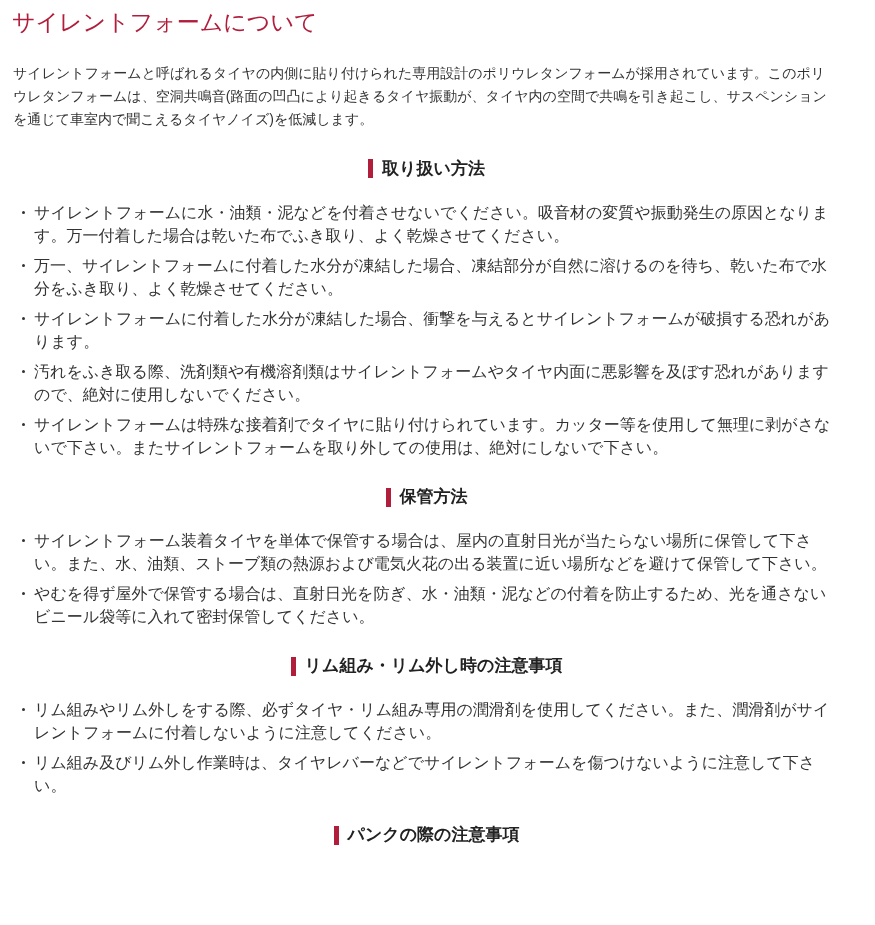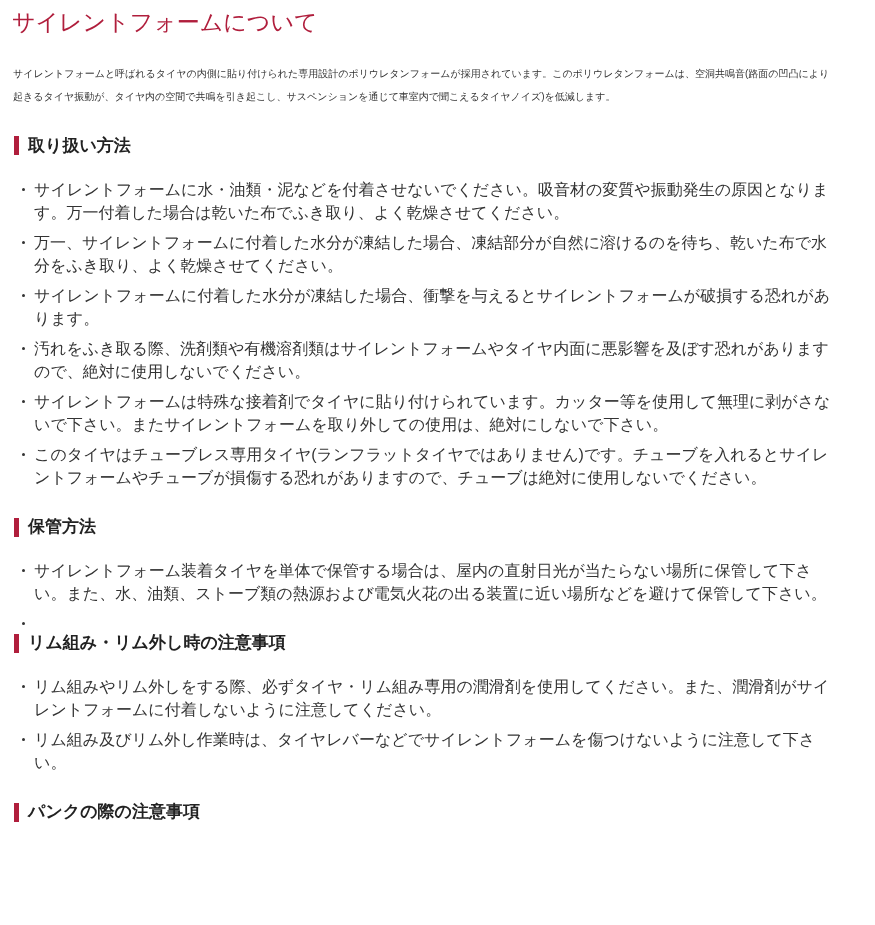--- a/index.html
+++ b/index.html
@@ -25,33 +25,34 @@
   }
   .page-title {
     margin: 2px 0 0 0;
     font-size: 23px;
     line-height: 1.3;
     font-weight: normal;
     color: var(--accent);
   }
   .intro {
     margin: 24px 0 0 1px;
-    font-size: 10px;
+    font-size: 14px;
     line-height: 23px;
     color: var(--body-text);
   }
   .section-heading {
     display: flex;
     align-items: center;
     gap: 9px;
     margin: 27px 0 21px 2px;
     font-size: 17px;
     line-height: 1.3;
     font-weight: bold;
     color: var(--heading-text);
+    justify-content: center;
   }
   .accent-bar {
     display: inline-block;
     width: 5px;
     height: 19px;
     background: var(--accent);
     flex: 0 0 auto;
   }
   ul.bullet-list {
     list-style: none;
@@ -90,32 +91,31 @@
     <h2 class="section-heading">
       <span class="accent-bar"></span>
       <span>取り扱い方法</span>
     </h2>
     <ul class="bullet-list">
       <li><span class="bullet-dot"></span><span>サイレントフォームに水・油類・泥などを付着させないでください。吸音材の変質や振動発生の原因となります。万一付着した場合は乾いた布でふき取り、よく乾燥させてください。</span></li>
       <li><span class="bullet-dot"></span><span>万一、サイレントフォームに付着した水分が凍結した場合、凍結部分が自然に溶けるのを待ち、乾いた布で水分をふき取り、よく乾燥させてください。</span></li>
       <li><span class="bullet-dot"></span><span>サイレントフォームに付着した水分が凍結した場合、衝撃を与えるとサイレントフォームが破損する恐れがあります。</span></li>
       <li><span class="bullet-dot"></span><span>汚れをふき取る際、洗剤類や有機溶剤類はサイレントフォームやタイヤ内面に悪影響を及ぼす恐れがありますので、絶対に使用しないでください。</span></li>
       <li><span class="bullet-dot"></span><span>サイレントフォームは特殊な接着剤でタイヤに貼り付けられています。カッター等を使用して無理に剥がさないで下さい。またサイレントフォームを取り外しての使用は、絶対にしないで下さい。</span></li>
-      <li><span class="bullet-dot"></span><span>このタイヤはチューブレス専用タイヤ(ランフラットタイヤではありません)です。チューブを入れるとサイレントフォームやチューブが損傷する恐れがありますので、チューブは絶対に使用しないでください。</span></li>
     </ul>
   </section>
 
   <section>
     <h2 class="section-heading">
       <span class="accent-bar"></span>
       <span>保管方法</span>
     </h2>
     <ul class="bullet-list">
       <li><span class="bullet-dot"></span><span>サイレントフォーム装着タイヤを単体で保管する場合は、屋内の直射日光が当たらない場所に保管して下さい。また、水、油類、ストーブ類の熱源および電気火花の出る装置に近い場所などを避けて保管して下さい。</span></li>
-      <li><span class="bullet-dot"></span></li>
+      <li><span class="bullet-dot"></span><span>やむを得ず屋外で保管する場合は、直射日光を防ぎ、水・油類・泥などの付着を防止するため、光を通さないビニール袋等に入れて密封保管してください。</span></li>
     </ul>
   </section>
 
   <section>
     <h2 class="section-heading">
       <span class="accent-bar"></span>
       <span>リム組み・リム外し時の注意事項</span>
     </h2>
     <ul class="bullet-list">
       <li><span class="bullet-dot"></span><span>リム組みやリム外しをする際、必ずタイヤ・リム組み専用の潤滑剤を使用してください。また、潤滑剤がサイレントフォームに付着しないように注意してください。</span></li>

